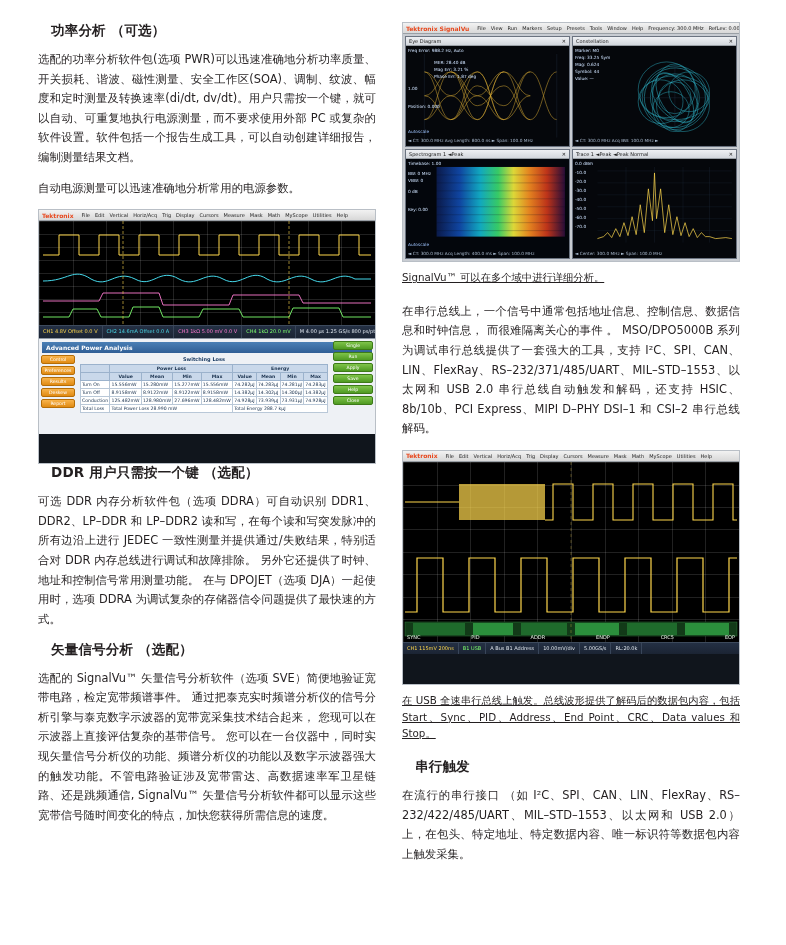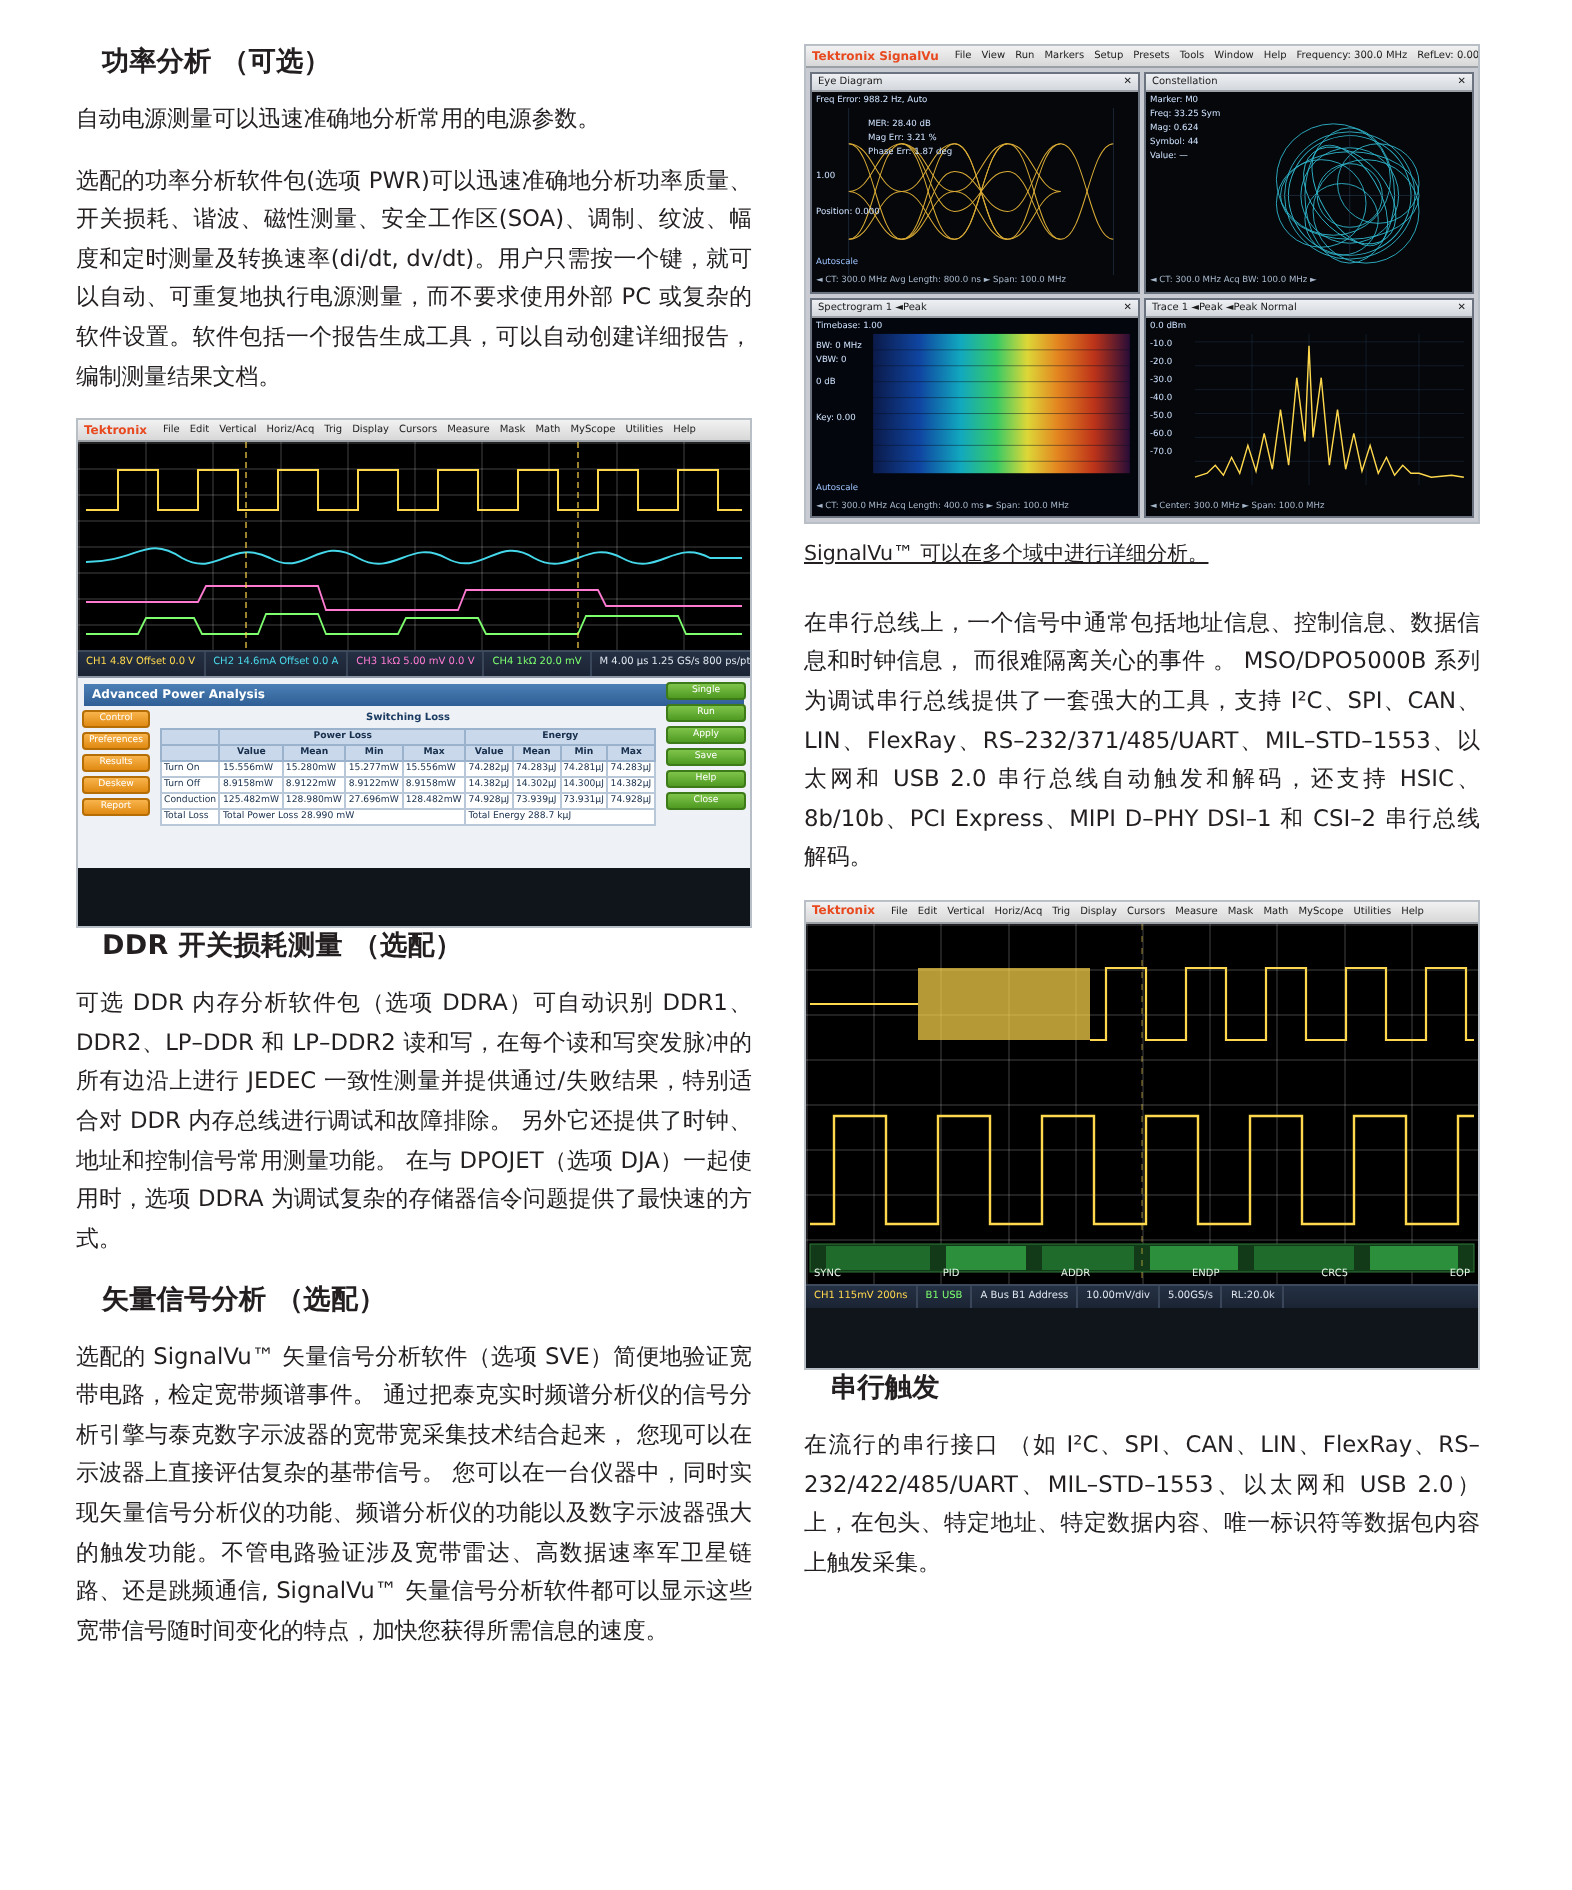--- a/index.html
+++ b/index.html
@@ -153,22 +153,22 @@
   .figcap { font-size: 10.3px; line-height:1.62; margin: 7px 0 16px 0; text-align: justify; text-decoration: underline; }
 </style>
 </head>
 <body>
 
 <div class="page">
 
   <div class="col">
 
     <h2 class="sect">功率分析 （可选）</h2>
+    <p class="body">选配的功率分析软件包(选项 PWR)可以迅速准确地分析功率质量、开关损耗、谐波、磁性测量、安全工作区(SOA)、调制、纹波、幅度和定时测量及转换速率(di/dt, dv/dt)。用户只需按一个键，就可以自动、可重复地执行电源测量，而不要求使用外部 PC 或复杂的软件设置。软件包括一个报告生成工具，可以自动创建详细报告，编制测量结果文档。</p>
     <p class="body">自动电源测量可以迅速准确地分析常用的电源参数。</p>
-    <p class="body">选配的功率分析软件包(选项 PWR)可以迅速准确地分析功率质量、开关损耗、谐波、磁性测量、安全工作区(SOA)、调制、纹波、幅度和定时测量及转换速率(di/dt, dv/dt)。用户只需按一个键，就可以自动、可重复地执行电源测量，而不要求使用外部 PC 或复杂的软件设置。软件包括一个报告生成工具，可以自动创建详细报告，编制测量结果文档。</p>
 
     <div class="figure fig-power">
       <div class="scope-menubar">
         <span class="tek">Tektronix</span>
         <span>File</span>
         <span>Edit</span>
         <span>Vertical</span>
         <span>Horiz/Acq</span>
         <span>Trig</span>
         <span>Display</span>
@@ -284,21 +284,21 @@
               <td colspan="4">Total Power Loss 28.990 mW</td>
               <td colspan="4">Total Energy 288.7 kµJ</td>
             </tr>
           </tbody>
             </table>
         </div>
       </div>
     </div>
 
 
-    <h2 class="sect">DDR 开关损耗测量 （选配）</h2>
+    <h2 class="sect">DDR 用户只需按一个键 （选配）</h2>
     <p class="body">可选 DDR 内存分析软件包（选项 DDRA）可自动识别 DDR1、DDR2、LP–DDR 和 LP–DDR2 读和写，在每个读和写突发脉冲的所有边沿上进行 JEDEC 一致性测量并提供通过/失败结果，特别适合对 DDR 内存总线进行调试和故障排除。 另外它还提供了时钟、地址和控制信号常用测量功能。 在与 DPOJET（选项 DJA）一起使用时，选项 DDRA 为调试复杂的存储器信令问题提供了最快速的方式。</p>
 
     <h2 class="sect">矢量信号分析 （选配）</h2>
     <p class="body">选配的 SignalVu™ 矢量信号分析软件（选项 SVE）简便地验证宽带电路，检定宽带频谱事件。 通过把泰克实时频谱分析仪的信号分析引擎与泰克数字示波器的宽带宽采集技术结合起来， 您现可以在示波器上直接评估复杂的基带信号。 您可以在一台仪器中，同时实现矢量信号分析仪的功能、频谱分析仪的功能以及数字示波器强大的触发功能。不管电路验证涉及宽带雷达、高数据速率军卫星链路、还是跳频通信, SignalVu™ 矢量信号分析软件都可以显示这些宽带信号随时间变化的特点，加快您获得所需信息的速度。</p>
   </div>
 
   <div class="col">
 
     <div class="figure fig-svu">
       <div class="scope-menubar">
@@ -525,17 +525,18 @@
       <div class="botbar">
         <span class="badge">CH1 115mV  200ns</span>
         <span class="badge c4">B1 USB</span>
         <span class="badge w">A  Bus B1  Address</span>
         <span class="badge w">10.00mV/div</span>
         <span class="badge w">5.00GS/s</span>
         <span class="badge w">RL:20.0k</span>
       </div>
     </div>
 
+    <p class="figcap">在 USB 全速串行总线上触发。总线波形提供了解码后的数据包内容，包括 Start、Sync、PID、Address、End Point、CRC、Data values 和 Stop。</p>
 
     <h2 class="sect">串行触发</h2>
     <p class="body">在流行的串行接口 （如 I²C、SPI、CAN、LIN、FlexRay、RS–232/422/485/UART、MIL–STD–1553、以太网和 USB 2.0）上，在包头、特定地址、特定数据内容、唯一标识符等数据包内容上触发采集。</p>
   </div>
 </div>
 
 </body></html>

